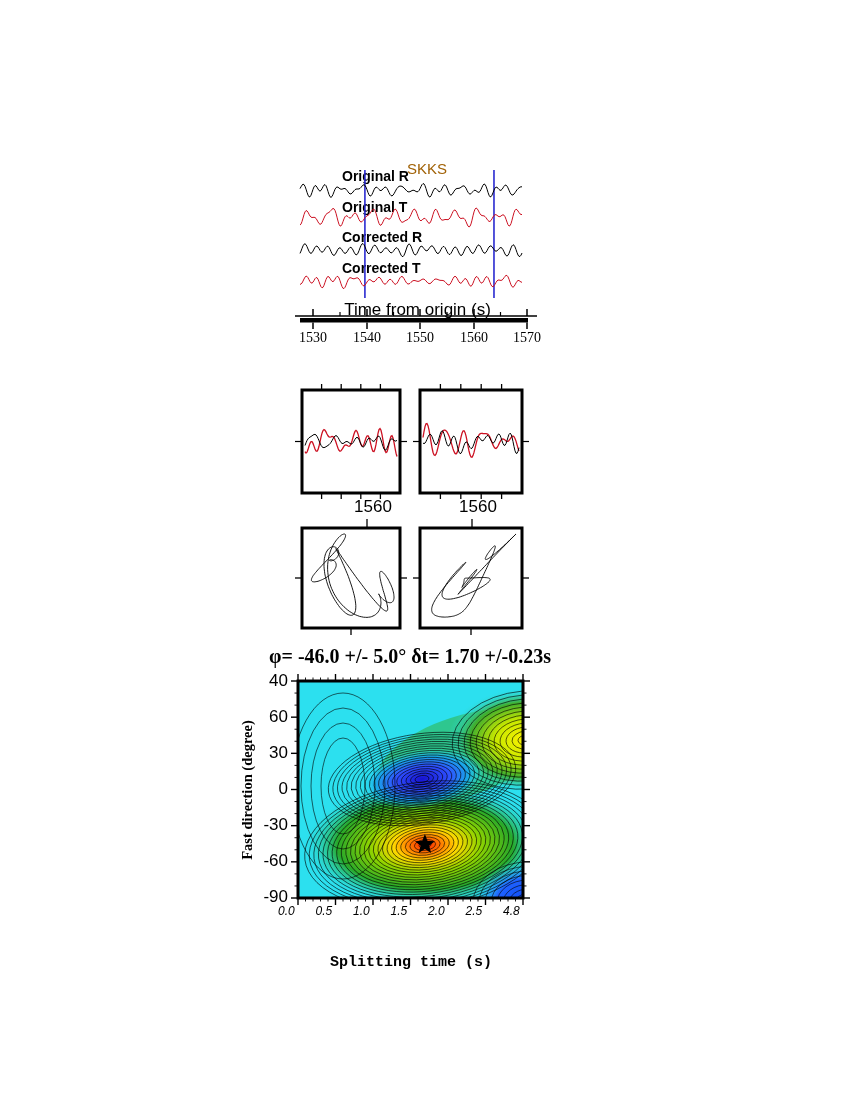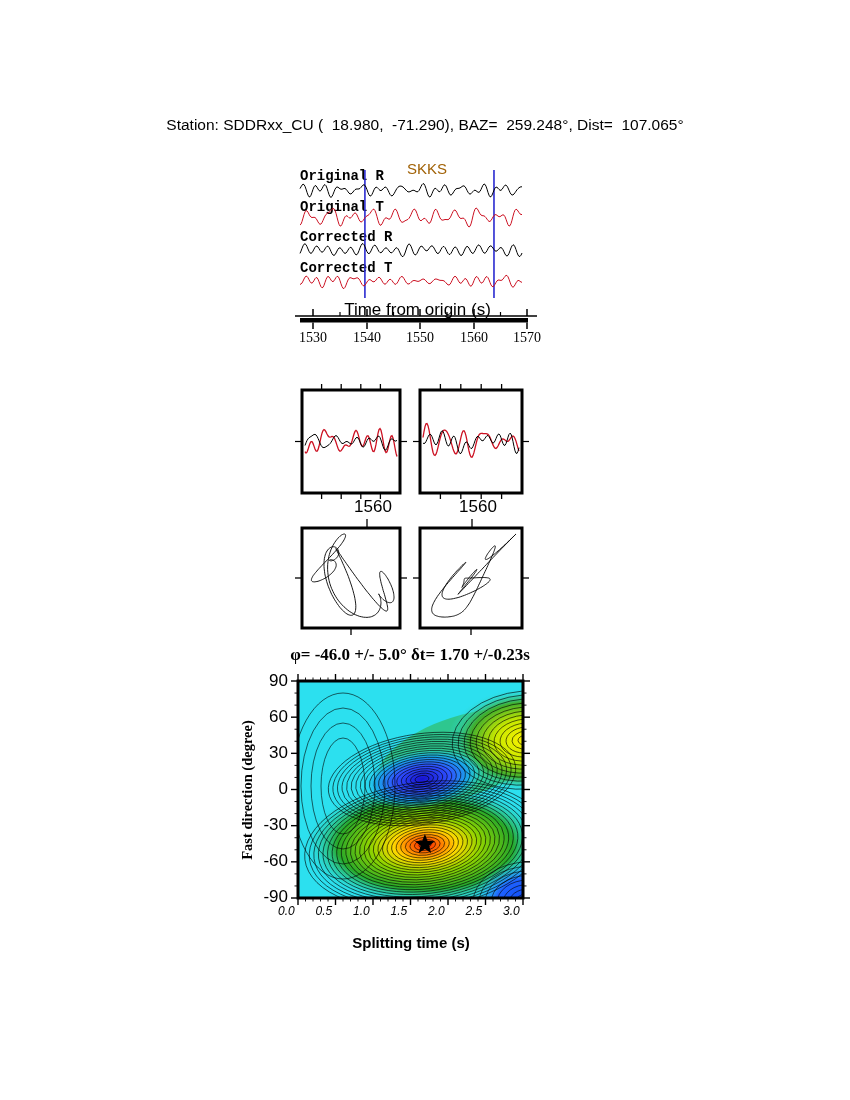--- a/index.html
+++ b/index.html
@@ -1,41 +1,40 @@
 <!DOCTYPE html>
 <html><head>
 <meta charset="utf-8">
 <style>
   html,body{margin:0;padding:0;background:#fff;}
   .page{position:relative;width:850px;height:1100px;background:#ffffff;overflow:hidden;
         font-family:"Liberation Sans","DejaVu Sans",sans-serif;color:#000;}
   .hdr{position:absolute;left:0;width:850px;text-align:center;font-size:15.5px;white-space:pre;}
   .phase{position:absolute;color:#a16207;font-size:15px;font-weight:normal;}
-  .tracelabel{position:absolute;font-family:Liberation Mono, monospace;
-              font-weight:bold;font-size:14px;white-space:nowrap;}
+  .tracelabel{position:absolute;font-family:Liberation Sans, sans-serif;
+              font-weight:bold;font-size:14px;white-space:nowrap;margin-left:42px;}
   .timelabel{position:absolute;left:295px;width:245px;text-align:center;font-size:17px;}
   .ttick{position:absolute;width:54px;text-align:center;font-size:14px;font-family:Liberation Serif, serif;}
   .ptick{position:absolute;width:60px;text-align:center;font-size:17px;}
   .ctitle{position:absolute;left:250px;width:320px;text-align:center;
-          font-family:"Liberation Serif","DejaVu Serif",serif;font-weight:bold;font-size:17px;white-space:pre;}
+          font-family:"Liberation Serif","DejaVu Serif",serif;font-weight:bold;font-size:20px;white-space:pre;}
   .ylab{position:absolute;left:247px;top:790px;transform:translate(-50%,-50%) rotate(-90deg);
         font-family:"Liberation Serif","DejaVu Serif",serif;font-weight:bold;font-size:14.5px;white-space:nowrap;}
   .ytick{position:absolute;left:236px;width:52px;text-align:right;font-size:17px;}
   .xtick{position:absolute;width:40px;font-size:12px;font-style:italic;}
   .xlab{position:absolute;left:296px;width:230px;text-align:center;
-        font-family:Liberation Sans, sans-serif;font-weight:bold;font-size:15px;}
+        font-family:Liberation Mono, monospace;font-weight:bold;font-size:15px;margin-top:20px;}
   .footer{position:absolute;left:0;width:810px;text-align:center;font-size:16.5px;}
   svg{position:absolute;overflow:visible;}
 </style>
 </head>
 <body>
 
 <div class="page">
 
-  <div class="hdr" style="top:116px">Station: SDDRxx_CU (  18.980,  -71.290), BAZ=  259.248°, Dist=  107.065°</div>
 
   <div class="phase" style="left:407px;top:160px">SKKS</div>
 
   <div class="tracelabel" style="left:300px;top:168px">Original R</div>
   <div class="tracelabel" style="left:300px;top:199px">Original T</div>
   <div class="tracelabel" style="left:300px;top:229px">Corrected R</div>
   <div class="tracelabel" style="left:300px;top:260px">Corrected T</div>
 
   <svg id="seis" style="left:295px;top:158px" width="245" height="145">
       <line x1="69.91111111111111" y1="12" x2="69.91111111111111" y2="140" stroke="#2a2ad0" stroke-width="1.6"></line>
@@ -131,21 +130,21 @@
       <line x1="59" y1="111" x2="59" y2="118" stroke="#000" stroke-width="1.3"></line>
       <line x1="1" y1="61" x2="8" y2="61" stroke="#000" stroke-width="1.3"></line>
       <line x1="110" y1="61" x2="117" y2="61" stroke="#000" stroke-width="1.3"></line>
       <path d="M50.5 72.7 L51.7 71.4 L53.1 70.0 L54.5 68.4 L56.1 66.7 L57.8 64.9 L59.7 63.0 L61.6 61.0 L63.6 58.9 L65.6 56.7 L67.8 54.4 L70.0 52.2 L72.2 49.8 L74.4 47.5 L76.6 45.1 L78.9 42.8 L81.1 40.5 L83.3 38.2 L85.4 36.0 L87.4 33.9 L89.4 31.8 L91.3 29.9 L93.1 28.0 L94.8 26.3 L96.4 24.7 L97.8 23.2 L99.1 21.9 L100.3 20.7 L101.3 19.7 L102.1 18.9 L102.8 18.2 L103.4 17.6 L103.7 17.3 L103.9 17.0 L104.0 17.0 L103.9 17.1 L103.6 17.4 L103.2 17.8 L102.7 18.3 L102.0 19.0 L101.3 19.7 L100.3 20.6 L99.3 21.6 L98.2 22.7 L97.1 23.8 L95.8 25.0 L94.5 26.2 L93.2 27.5 L91.8 28.8 L90.4 30.0 L89.0 31.3 L87.6 32.6 L86.2 33.8 L84.8 35.0 L83.5 36.1 L82.2 37.2 L81.0 38.1 L79.9 39.0 L78.8 39.8 L77.8 40.6 L76.9 41.2 L76.1 41.7 L75.4 42.1 L74.8 42.3 L74.3 42.5 L73.9 42.6 L73.6 42.5 L73.4 42.3 L73.3 42.1 L73.3 41.7 L73.3 41.3 L73.5 40.8 L73.8 40.2 L74.1 39.5 L74.5 38.8 L74.9 38.0 L75.4 37.2 L75.9 36.4 L76.5 35.6 L77.1 34.8 L77.7 34.0 L78.3 33.2 L78.9 32.4 L79.5 31.7 L80.1 31.0 L80.6 30.5 L81.2 29.9 L81.6 29.5 L82.1 29.2 L82.4 29.0 L82.7 28.8 L83.0 28.8 L83.2 28.9 L83.3 29.2 L83.3 29.5 L83.3 30.0 L83.2 30.6 L83.0 31.3 L82.7 32.2 L82.4 33.2 L82.0 34.3 L81.5 35.5 L81.0 36.8 L80.4 38.3 L79.7 39.8 L79.0 41.4 L78.3 43.1 L77.5 44.9 L76.6 46.7 L75.8 48.6 L74.9 50.6 L74.0 52.6 L73.0 54.6 L72.1 56.6 L71.1 58.7 L70.2 60.7 L69.2 62.8 L68.3 64.8 L67.3 66.8 L66.4 68.8 L65.5 70.7 L64.6 72.6 L63.7 74.5 L62.8 76.2 L61.9 78.0 L61.1 79.6 L60.2 81.2 L59.4 82.8 L58.6 84.2 L57.8 85.6 L57.0 86.9 L56.1 88.1 L55.3 89.3 L54.5 90.4 L53.7 91.4 L52.9 92.3 L52.1 93.2 L51.2 94.0 L50.4 94.8 L49.5 95.5 L48.6 96.1 L47.6 96.6 L46.7 97.2 L45.7 97.6 L44.7 98.1 L43.6 98.4 L42.6 98.8 L41.5 99.1 L40.4 99.3 L39.2 99.5 L38.1 99.7 L36.9 99.8 L35.7 100.0 L34.5 100.0 L33.3 100.1 L32.2 100.1 L31.0 100.0 L29.9 100.0 L28.7 99.8 L27.6 99.7 L26.6 99.5 L25.6 99.2 L24.6 98.9 L23.8 98.6 L22.9 98.2 L22.2 97.7 L21.5 97.2 L21.0 96.6 L20.5 95.9 L20.1 95.2 L19.9 94.4 L19.7 93.5 L19.7 92.6 L19.7 91.6 L19.9 90.5 L20.2 89.3 L20.6 88.1 L21.2 86.8 L21.8 85.4 L22.6 84.0 L23.4 82.5 L24.4 81.0 L25.4 79.4 L26.5 77.8 L27.8 76.1 L29.0 74.4 L30.4 72.7 L31.8 70.9 L33.2 69.2 L34.7 67.4 L36.2 65.6 L37.7 63.9 L39.2 62.2 L40.6 60.5 L42.1 58.9 L43.5 57.3 L44.8 55.8 L46.1 54.4 L47.3 53.0 L48.5 51.8 L49.5 50.6 L50.5 49.5 L51.3 48.6 L52.0 47.7 L52.6 47.0 L53.1 46.4 L53.5 45.9 L53.7 45.6 L53.8 45.4 L53.8 45.3 L53.6 45.4 L53.3 45.6 L52.9 45.9 L52.4 46.4 L51.7 47.0 L51.0 47.7 L50.1 48.5 L49.2 49.4 L48.1 50.4 L47.1 51.6 L45.9 52.8 L44.7 54.0 L43.5 55.4 L42.3 56.8 L41.0 58.2 L39.8 59.7 L38.6 61.2 L37.4 62.8 L36.3 64.3 L35.2 65.8 L34.2 67.3 L33.3 68.8 L32.5 70.2 L31.8 71.6 L31.2 72.9 L30.7 74.2 L30.3 75.4 L30.1 76.5 L30.0 77.5 L30.1 78.4 L30.3 79.3 L30.6 80.0 L31.1 80.6 L31.8 81.2 L32.6 81.6 L33.5 81.9 L34.5 82.1 L35.7 82.2 L37.0 82.2 L38.4 82.1 L40.0 81.9 L41.6 81.6 L43.3 81.2 L45.0 80.8 L46.9 80.3 L48.7 79.7 L50.6 79.0 L52.6 78.3 L54.5 77.5 L56.4 76.7 L58.3 75.9 L60.2 75.0 L62.0 74.2 L63.8 73.3 L65.5 72.4 L67.1 71.5 L68.7 70.6 L70.1 69.8 L71.5 68.9 L72.7 68.1 L73.8 67.3 L74.8 66.6 L75.7 65.9 L76.4 65.2 L77.0 64.6 L77.5 64.0 L77.8 63.5 L78.0 63.0 L78.1 62.6 L78.1 62.2 L77.9 61.9 L77.7 61.6 L77.3 61.3 L76.8 61.1 L76.2 60.9 L75.5 60.8 L74.8 60.7 L74.0 60.6 L73.1 60.6 L72.2 60.5 L71.2 60.5 L70.2 60.5 L69.1 60.6 L68.1 60.6 L67.0 60.6 L66.0 60.7 L64.9 60.7 L63.9 60.8 L62.9 60.8 L61.9 60.9 L61.0 60.9 L60.1 60.9 L59.2 61.0 L58.4 61.0 L57.7 61.0 L57.0 61.0 L56.3 61.1 L55.7 61.1 L55.2 61.1 L54.7 61.1 L54.3 61.1 L53.9 61.1 L53.6 61.2 L53.3 61.2 L53.1 61.3 L52.9 61.3 L52.7 61.4 L52.6 61.5 L52.5 61.6 L52.4 61.8 L52.3 62.0 L52.3 62.2 L52.2 62.4 L52.2 62.6 L52.2 62.9 L52.1 63.2 L52.1 63.5 L52.1 63.8 L52.0 64.2 L51.9 64.6 L51.9 65.0 L51.8 65.4 L51.7 65.8 L51.6 66.3 L51.4 66.7 L51.3 67.1 L51.2 67.5 L51.0 68.0 L50.9 68.3 L50.7 68.7 L50.6 69.1 L50.4 69.4 L50.3 69.7 L50.2 69.9 L50.1 70.1 L50.0 70.3 L49.9 70.4 L49.9 70.4 L49.9 70.4 L50.0 70.3 L50.1 70.2 L50.2 70.0 L50.4 69.7 L50.6 69.4 L50.8 69.0 L51.1 68.5 L51.5 68.0 L51.9 67.4 L52.4 66.8 L52.8 66.1 L53.4 65.4 L54.0 64.6 L54.6 63.8 L55.2 63.0 L55.9 62.2 L56.5 61.3 L57.2 60.5 L57.9 59.6 L58.7 58.8 L59.4 57.9 L60.0 57.1 L60.7 56.4 L61.4 55.7 L62.0 55.0 L62.5 54.4 L63.1 53.9 L63.5 53.4 L63.9 53.0 L64.3 52.7 L64.6 52.5 L64.7 52.4 L64.9 52.4 L64.9 52.5 L64.9 52.7 L64.7 53.0 L64.5 53.4 L64.2 54.0 L63.8 54.6 L63.3 55.3 L62.8 56.0 L62.2 56.9 L61.5 57.9 L60.7 58.9 L59.9 60.0 L59.0 61.1 L58.1 62.3 L57.1 63.5 L56.2 64.7 L55.2 65.9 L54.2 67.1 L53.2 68.4 L52.3 69.5 L51.3 70.7 L50.4 71.8 L49.6 72.8 L48.8 73.7 L48.1 74.6 L47.5 75.4 L47.0 76.0 L46.5 76.5 L46.2 76.9 L46.0 77.2 L46.0 77.3 L46.0 77.3 L46.2 77.1 L46.6 76.8 L47.1 76.3 L47.7 75.6 L48.5 74.8 L49.4 73.8 L50.5 72.7 " fill="none" stroke="#000" stroke-width="0.9"></path>
       <rect x="8" y="11" width="102" height="100" fill="none" stroke="#000" stroke-width="3"></rect>
     </svg>
 
   <div class="ctitle" style="top:645px">φ= -46.0 +/- 5.0° δt= 1.70 +/-0.23s</div>
   <div class="ylab">Fast direction (degree)</div>
 
-  <div class="ytick" style="top:671px">90</div>
+  <div class="ytick" style="top:671px">40</div>
   <div class="ytick" style="top:707px">60</div>
   <div class="ytick" style="top:743px">30</div>
   <div class="ytick" style="top:779px">0</div>
   <div class="ytick" style="top:815px">-30</div>
   <div class="ytick" style="top:851px">-60</div>
   <div class="ytick" style="top:887px">-90</div>
 
   <svg id="contour" style="left:288px;top:671px" width="245" height="237">
       <defs>
         <clipPath id="cclip">
@@ -425,17 +424,17 @@
       <line x1="235" y1="227" x2="242" y2="227" stroke="#000" stroke-width="1.4"></line>
       <rect x="10" y="10" width="225" height="217" fill="none" stroke="#000" stroke-width="3"></rect>
     </svg>
 
   <div class="xtick" style="left:278px;top:904px">0.0</div>
   <div class="xtick" style="left:315.5px;top:904px">0.5</div>
   <div class="xtick" style="left:353px;top:904px">1.0</div>
   <div class="xtick" style="left:390.5px;top:904px">1.5</div>
   <div class="xtick" style="left:428px;top:904px">2.0</div>
   <div class="xtick" style="left:465.5px;top:904px">2.5</div>
-  <div class="xtick" style="left:503px;top:904px">3.0</div>
+  <div class="xtick" style="left:503px;top:904px">4.8</div>
 
   <div class="xlab" style="top:934px">Splitting time (s)</div>
 
 </div>
 
 </body></html>

